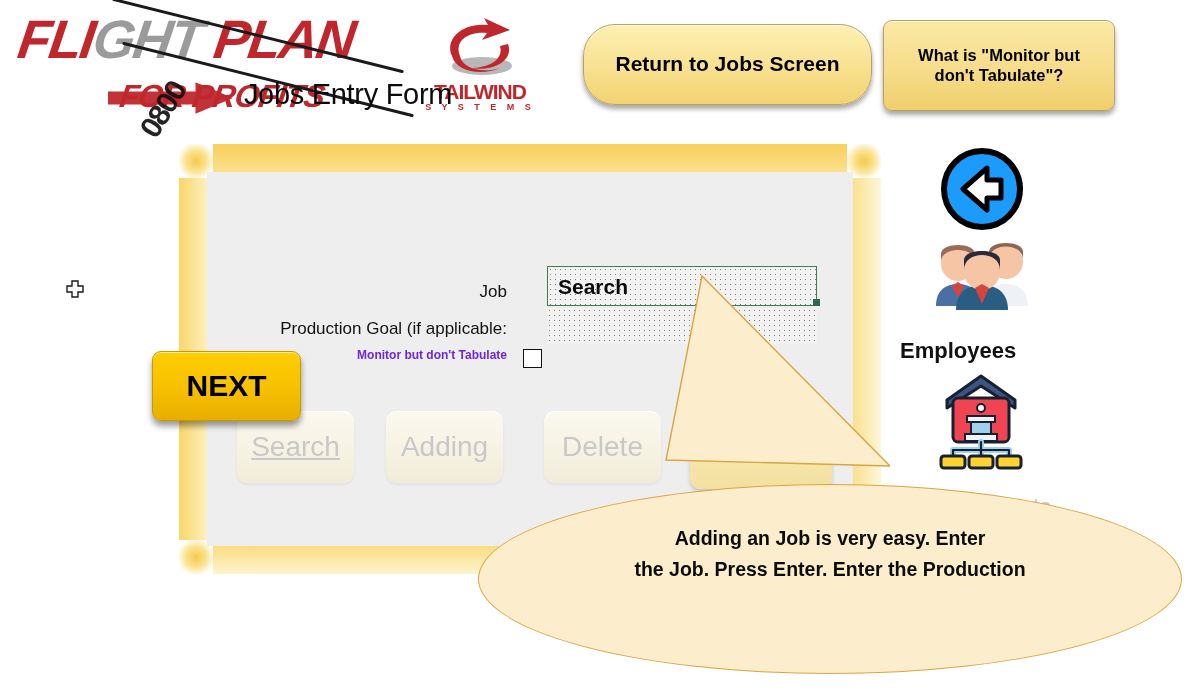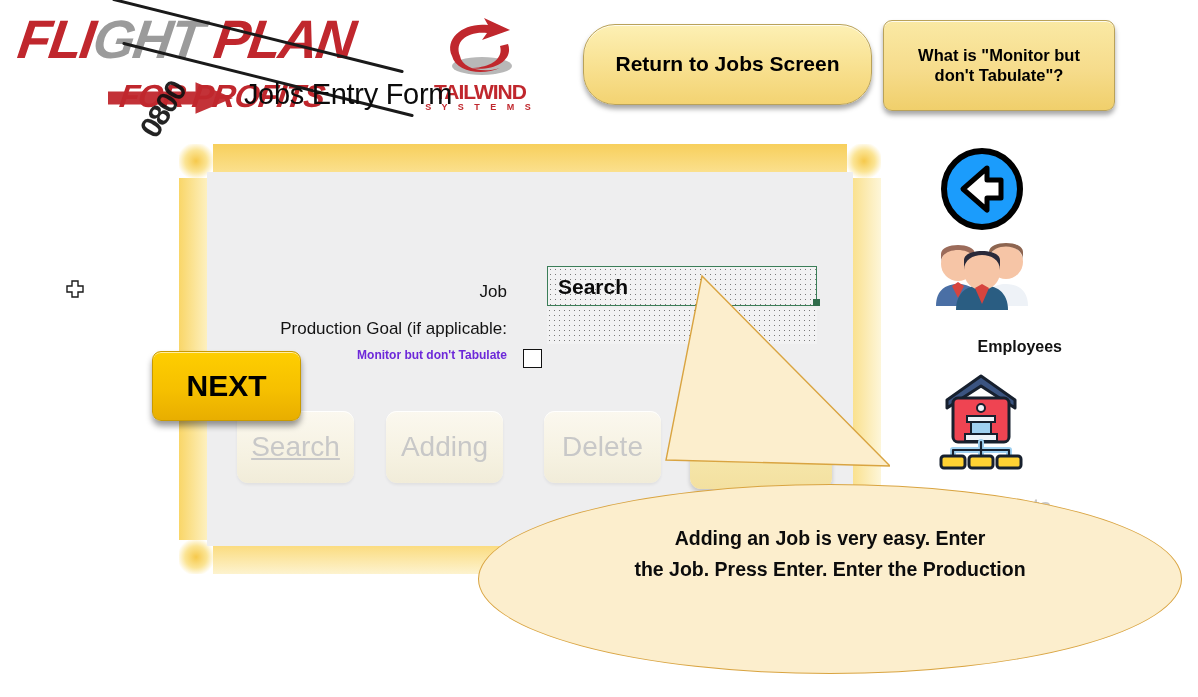--- a/index.html
+++ b/index.html
@@ -168,22 +168,22 @@
     border:1px solid #c99a00;
     box-shadow:0 5px 6px rgba(0,0,0,.4), inset 0 1px 0 rgba(255,255,255,.65);
     display:flex;align-items:center;justify-content:center;
     font-size:30px;font-weight:bold;color:#000;cursor:pointer;
   }
 
   
   #back-circle{left:941px;top:148px;width:82px;height:82px;cursor:pointer;}
   #emp-icon{left:928px;top:228px;width:108px;height:82px;}
   #emp-label{
-    left:900px;top:338px;width:162px;text-align:right;
-    font-size:16px;font-weight:bold;color:#111;
+    left:900px;top:338px;width:162px;text-align:left;
+    font-size:22px;font-weight:bold;color:#111;
   }
   #dep-icon{left:935px;top:372px;width:92px;height:100px;}
   #dep-label{
     left:890px;top:494px;width:194px;text-align:center;
     font-size:21px;font-weight:bold;color:#c9c9c9;
   }
 
   
   #callout-tail{left:470px;top:270px;width:420px;height:300px;}
   #callout{

